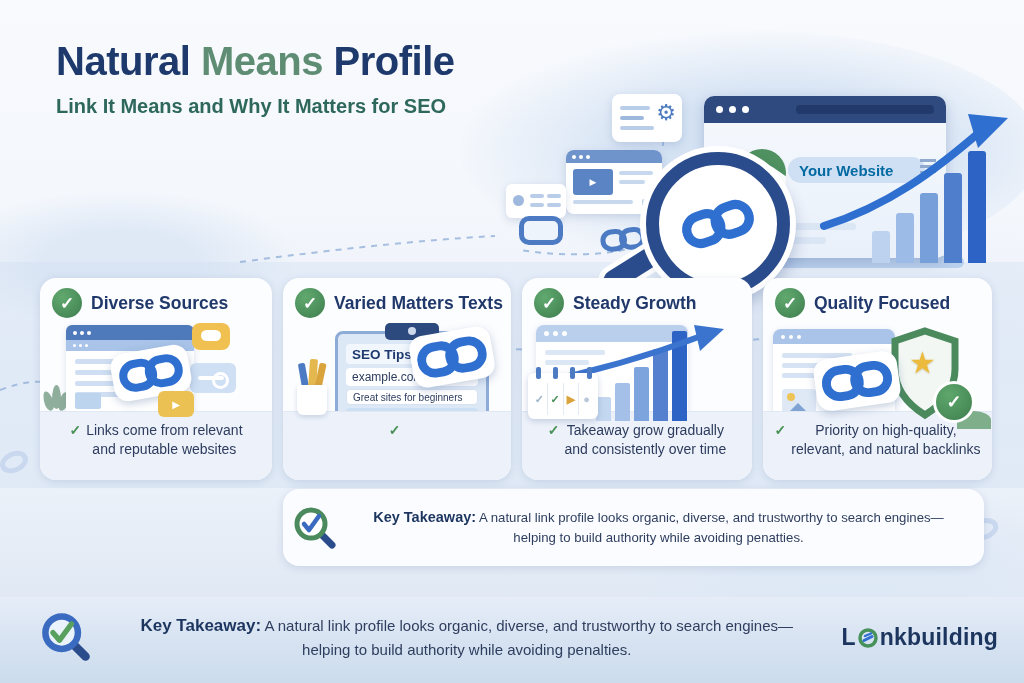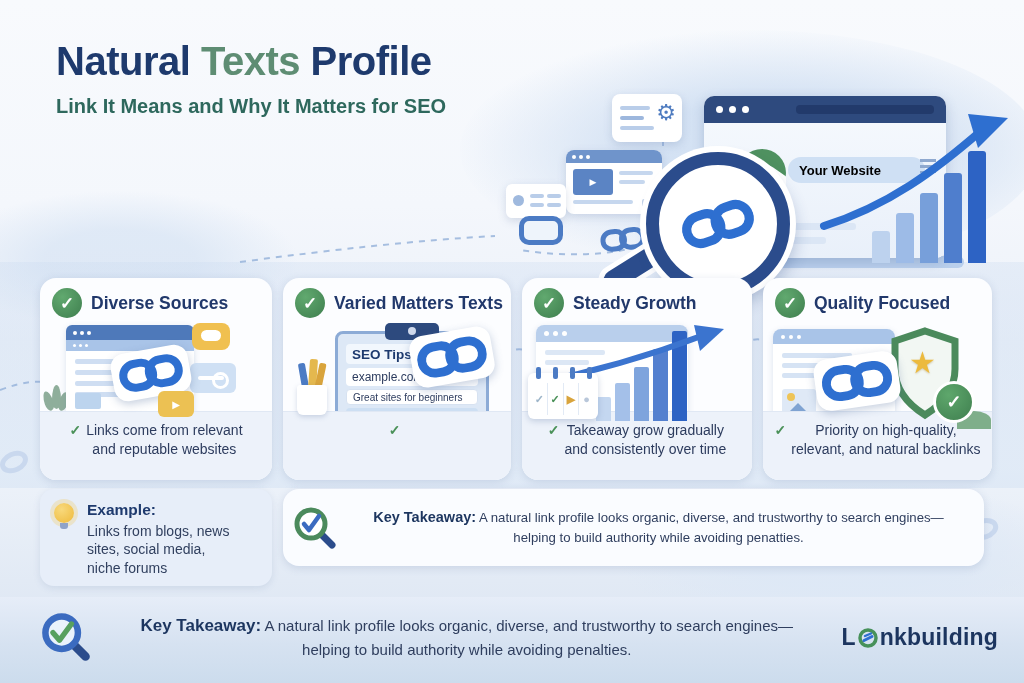--- a/index.html
+++ b/index.html
@@ -43,21 +43,21 @@
   .chain-svg rect{fill:none;stroke:#2e6fd0;}
   .chain-sm{position:absolute;left:600px;top:225px;width:46px;transform:rotate(-6deg);}
   .chain-sm rect{stroke:#4c7bc4;stroke-width:7;}
   .browser-big{position:absolute;left:704px;top:96px;width:242px;height:162px;background:#fff;border-radius:10px;box-shadow:0 4px 12px rgba(80,105,150,.28);}
   .bb-top{height:27px;background:#2e4a7e;border-radius:10px 10px 0 0;position:relative;}
   .bb-top i{position:absolute;top:10px;width:7px;height:7px;border-radius:50%;background:#fff;}
   .bb-d1{left:12px;}.bb-d2{left:25px;}.bb-d3{left:38px;}
   .bb-addr{position:absolute;left:92px;right:12px;top:9px;height:9px;background:#223a6b;border-radius:4px;}
   .bb-body{position:relative;height:135px;background:linear-gradient(180deg,#f4f8fd,#e9f0fa);border-radius:0 0 10px 10px;}
   .bb-green{position:absolute;left:34px;top:26px;width:48px;height:48px;}
-  .site-pill{position:absolute;left:84px;top:34px;width:126px;height:26px;background:#cfe0f4;border-radius:13px;display:flex;align-items:center;padding-left:11px;font-size:13px;font-weight:700;color:#000000;}
+  .site-pill{position:absolute;left:84px;top:34px;width:126px;height:26px;background:#cfe0f4;border-radius:13px;display:flex;align-items:center;padding-left:11px;font-size:15px;font-weight:700;color:#0369a1;}
   .burger{position:absolute;right:10px;top:36px;width:16px;height:14px;background:repeating-linear-gradient(#8fa9cf 0 3px,transparent 3px 6px);}
   .bb-ln{position:absolute;height:7px;border-radius:3px;background:#dbe6f5;}
   .bb-l1{left:16px;right:90px;bottom:28px;}.bb-l2{left:16px;right:120px;bottom:14px;}
   .laptop-base{position:absolute;left:688px;top:256px;width:276px;height:12px;background:#b9cfec;border-radius:6px;}
   .hero-bars{position:absolute;left:872px;top:150px;width:126px;height:113px;display:flex;align-items:flex-end;gap:6px;}
   .hero-bars i{width:18px;border-radius:3px 3px 0 0;}
   .hb1{height:32px;background:#bdd2ee;}.hb2{height:50px;background:#9dbbe7;}
   .hb3{height:70px;background:#779fda;}.hb4{height:90px;background:#4f7ecd;}.hb5{height:112px;background:#2d63c4;}
   .hero-arrow{position:absolute;left:818px;top:106px;}
   .magnifier{position:absolute;left:646px;top:152px;width:118px;height:118px;border:13px solid #2b4c8c;border-radius:50%;background:#fff;box-shadow:0 0 0 6px #fff,5px 9px 16px rgba(40,70,130,.3);z-index:3;display:flex;align-items:center;justify-content:center;}
@@ -196,21 +196,21 @@
       <path d="M 898 557 C 922 549 940 542 955 536"></path>
     </g>
     <g fill="none" stroke="#c9d8ee" stroke-width="5">
       <ellipse cx="966" cy="537" rx="12" ry="8" transform="rotate(-18 966 537)"></ellipse>
       <ellipse cx="984" cy="529" rx="12" ry="8" transform="rotate(-18 984 529)"></ellipse>
       <ellipse cx="14" cy="462" rx="12" ry="8" transform="rotate(-24 14 462)"></ellipse>
     </g>
   </svg>
 
   <header class="header">
-    <h1 class="title"><span>Natural</span> <span class="green">Texts</span> <span>Profile</span></h1>
+    <h1 class="title"><span>Natural</span> <span class="green">Means</span> <span>Profile</span></h1>
     <h2 class="subtitle">Link It Means and Why It Matters for SEO</h2>
   </header>
 
   <div class="hero">
 
     <div class="mini mini-gear">
       <i class="ln l1"></i>
         <i class="ln l2"></i>
         <i class="ln l3"></i>
       <span class="gear-glyph">⚙</span>
@@ -450,32 +450,20 @@
         <span class="bush"></span>
       </div>
       <div class="card-text">
         <span class="tick">✓</span>
         <p>Priority on high-quality,
 relevant, and natural backlinks</p>
       </div>
     </section>
   </main>
 
-  <aside class="example">
-    <span class="bulb">
-        <i></i>
-        <b></b>
-      </span>
-    <div>
-      <h4>Example:</h4>
-      <p>Links from blogs, news
-sites, social media,
-niche forums</p>
-    </div>
-  </aside>
 
   <section class="takeaway">
     <svg class="magcheck" width="48" height="48" viewBox="0 0 48 48">
       <line x1="30" y1="30" x2="41" y2="41" stroke="#2b4c8c" stroke-width="7" stroke-linecap="round"></line>
       <circle cx="20" cy="20" r="14" fill="#fff" stroke="#4b8a5c" stroke-width="5"></circle>
       <path d="M13 20 L18 26 L28 12" fill="none" stroke="#3b6bc0" stroke-width="4.5" stroke-linecap="round" stroke-linejoin="round"></path>
     </svg>
     <p class="tk-text"><span class="tk-label">Key Takeaway:</span> <span class="tk-body">A natural link profile looks organic, diverse, and trustworthy to search engines—
 helping to build authority while avoiding penatties.</span></p>
   </section>

